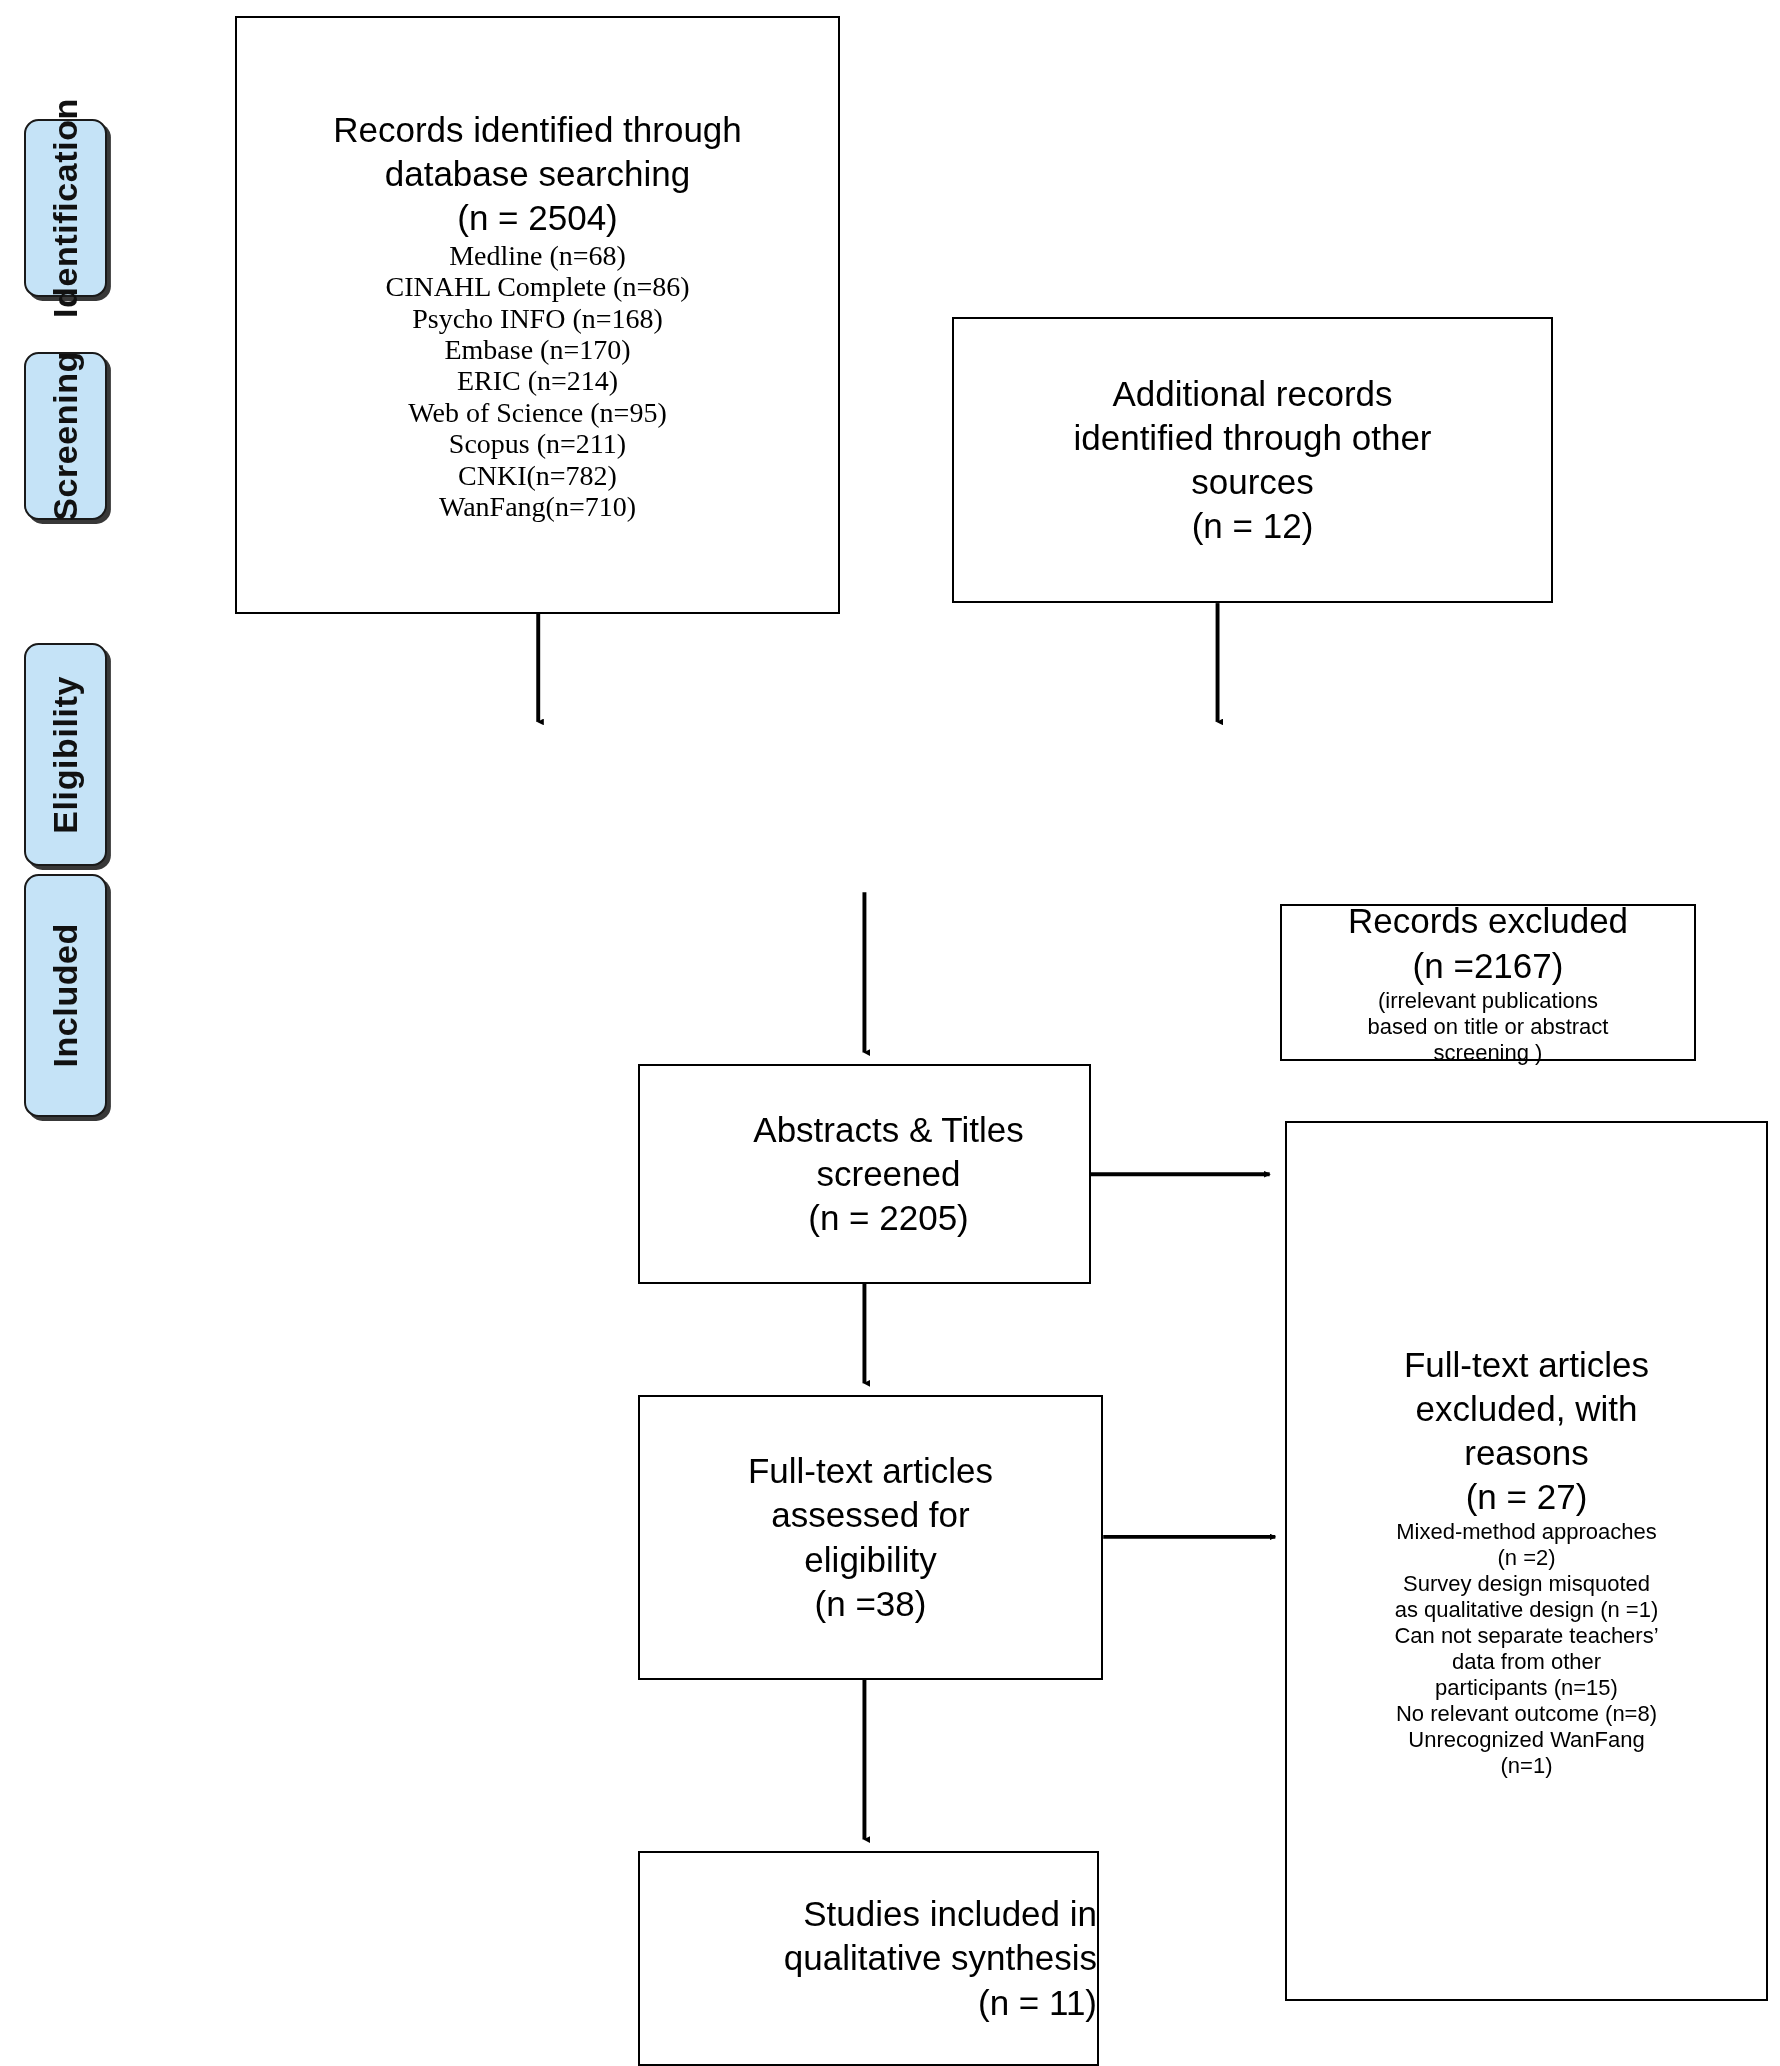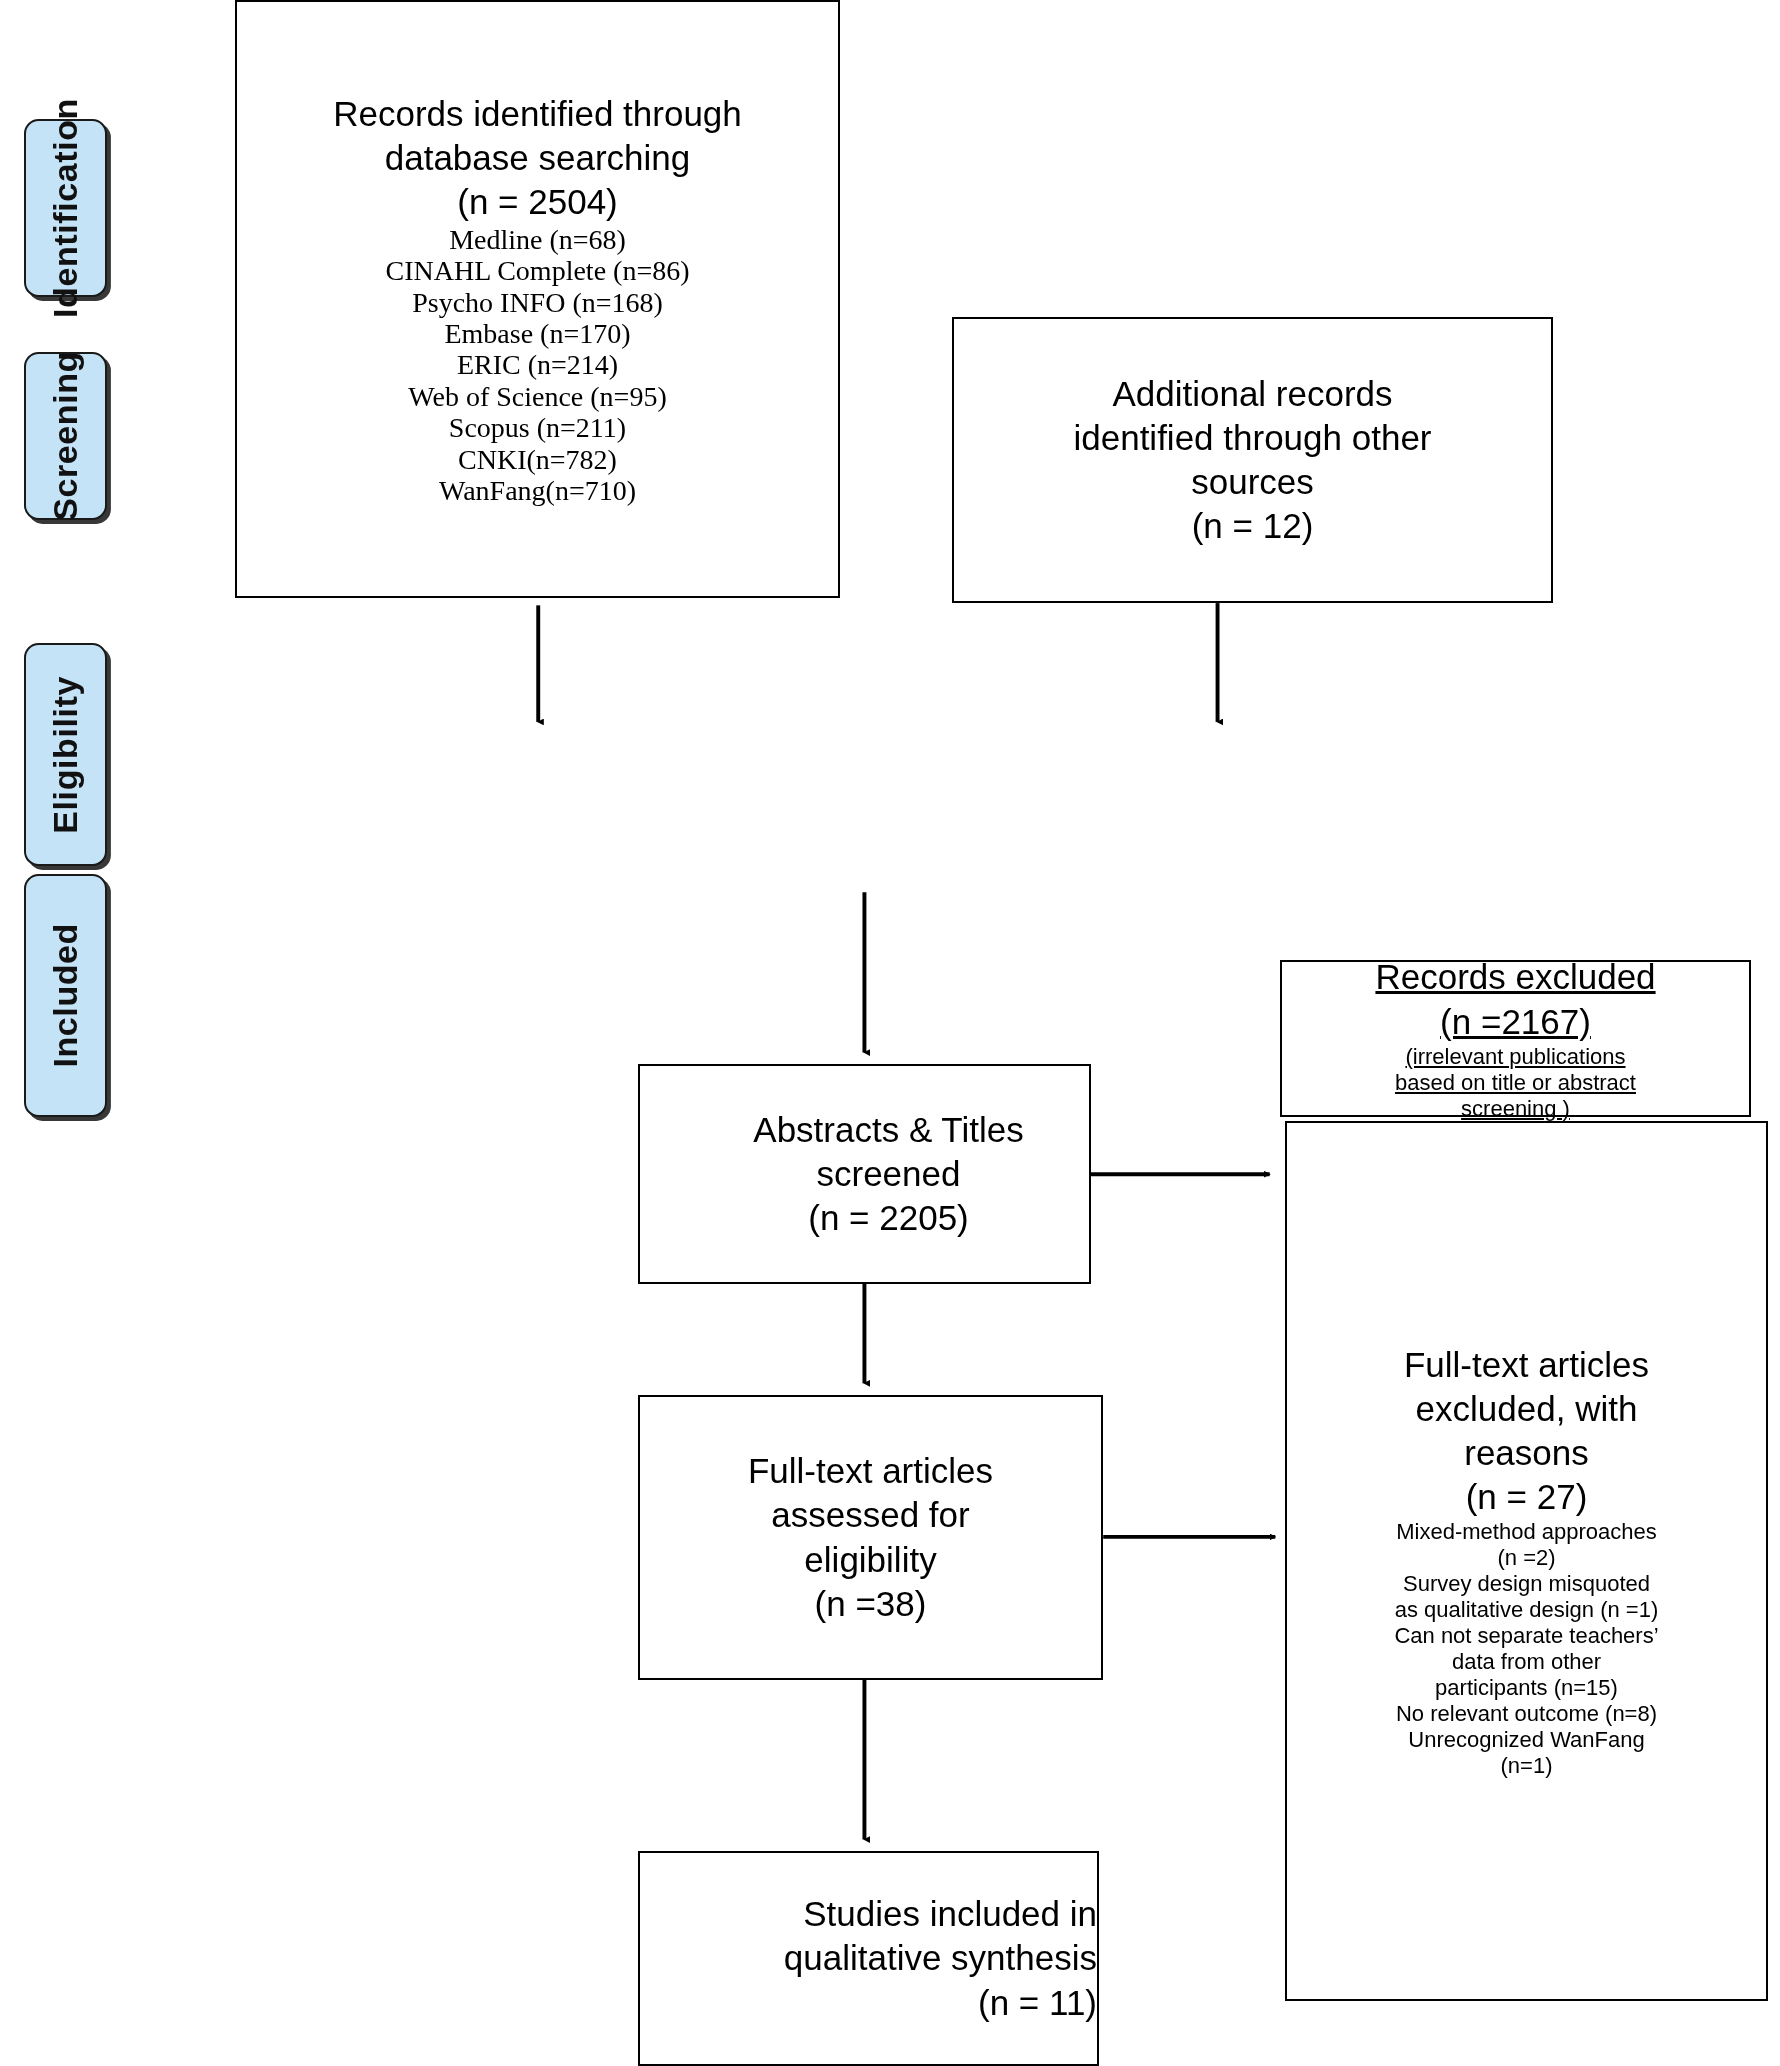--- a/index.html
+++ b/index.html
@@ -71,25 +71,25 @@
   .stage span {
     writing-mode: vertical-rl;
     transform: rotate(180deg);
     font-family: "Liberation Sans", sans-serif;
     font-weight: bold;
     font-size: 34px;
     letter-spacing: 0.6px;
     color: #111111;
     white-space: nowrap;
   }
-  .b1  { left: 235px;  top: 0;   width: 605px; height: 598px; }
+  .b1  { left: 235px;  top: 16px;   width: 605px; height: 598px; }
   .b2  { left: 932px; top: 317px;  width: 601px; height: 286px; margin-left: 20px;  }
   .b3  { left: 504px;  top: 733px; width: 758px; height: 159px;  }
   .b4  { left: 638px; top: 1064px; width: 453px;  height: 220px; padding-left: 48px;  }
-  .b5  { left: 1280px; top: 960px; width: 471px;  height: 157px; text-decoration: underline;  }
+  .b5  { left: 1280px; top: 904px; width: 416px;  height: 157px;  }
   .b6  { left: 638px; top: 1395px; width: 465px;  height: 285px;  }
   .b7  { left: 1285px; top: 1121px; width: 483px;  height: 880px; }
   .b8  { left: 638px; top: 1851px; width: 461px;  height: 215px; align-items: flex-end;  }
   .s1  { left: 23.5px;   top: 119px;  width: 83px;  height: 178px;  }
   .s2  { left: 23.5px;   top: 352px;  width: 83px;  height: 168px;  }
   .s3  { left: 23.5px;   top: 643px; width: 83px;  height: 223px;  }
   .s4  { left: 23.5px;   top: 874px; width: 83px;  height: 243px;  }
 </style>
 </head>
 <body>

